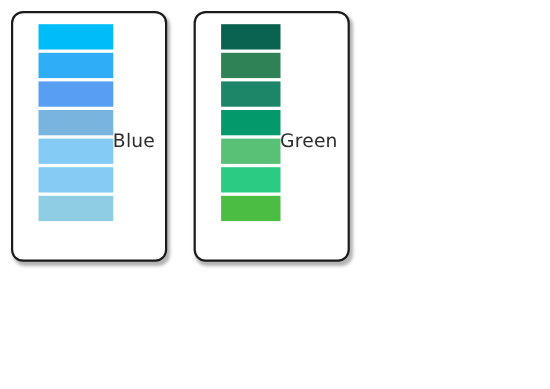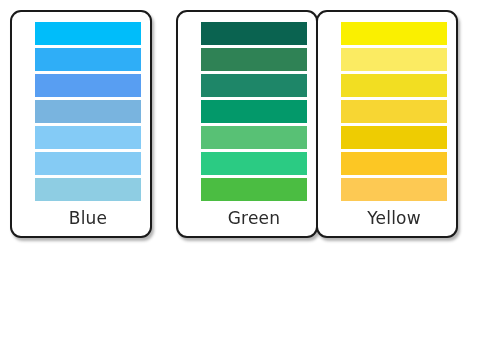--- a/index.html
+++ b/index.html
@@ -23,21 +23,21 @@
     position: absolute;
     top: 10px;
     width: 142px;
     height: 228px;
     box-sizing: border-box;
     background: #ffffff;
     border: 2px solid #1a1a1a;
     border-radius: 11px;
     box-shadow: 2px 3px 3px rgba(0, 0, 0, 0.30);
     display: flex;
-    flex-direction: column;
+    flex-direction: row;
     padding: 10px 9px 0 23px;
   }
   #card-blue  { left: 10px; }
   #card-green { left: 176px; }
   #card-yellow{ left: 316px; }
 
   .swatch-stack {
     display: flex;
     flex-direction: column;
     gap: 3px;
@@ -82,26 +82,14 @@
       <div class="swatch" style="background-color: rgb(47, 130, 85);"></div>
       <div class="swatch" style="background-color: rgb(30, 134, 104);"></div>
       <div class="swatch" style="background-color: rgb(3, 153, 106);"></div>
       <div class="swatch" style="background-color: rgb(88, 193, 117);"></div>
       <div class="swatch" style="background-color: rgb(43, 203, 131);"></div>
       <div class="swatch" style="background-color: rgb(75, 189, 66);"></div>
     </div>
     <div class="card-label" style="color: rgb(43, 43, 43);">Green</div>
   </div>
 
-  <div class="palette-card" id="card-yellow" style="border-color: rgb(26, 26, 26);">
-    <div class="swatch-stack">
-      <div class="swatch" style="background-color: rgb(250, 240, 0);"></div>
-      <div class="swatch" style="background-color: rgb(251, 235, 98);"></div>
-      <div class="swatch" style="background-color: rgb(242, 222, 34);"></div>
-      <div class="swatch" style="background-color: rgb(247, 214, 51);"></div>
-      <div class="swatch" style="background-color: rgb(238, 204, 2);"></div>
-      <div class="swatch" style="background-color: rgb(252, 199, 36);"></div>
-      <div class="swatch" style="background-color: rgb(253, 201, 83);"></div>
-    </div>
-    <div class="card-label" style="color: rgb(43, 43, 43);">Yellow</div>
-  </div>
 
 </div>
 
 </body></html>

